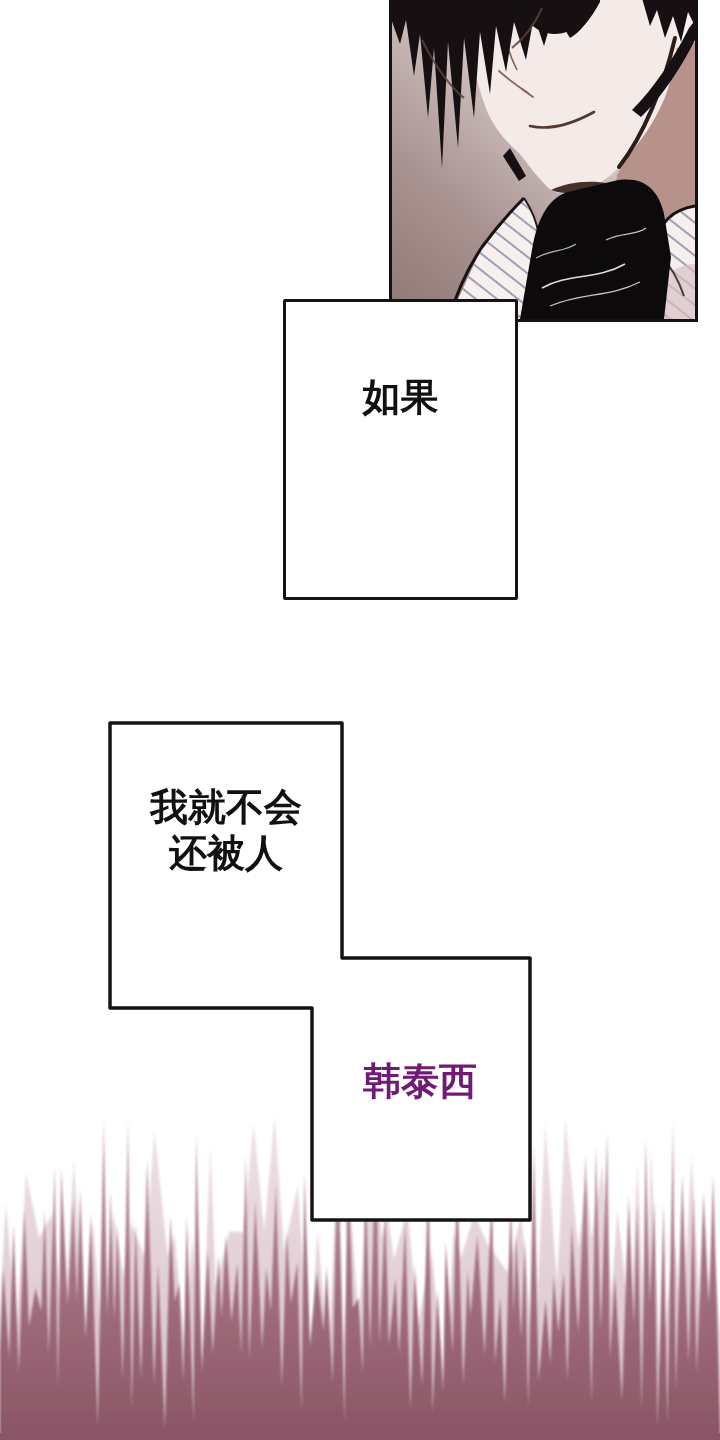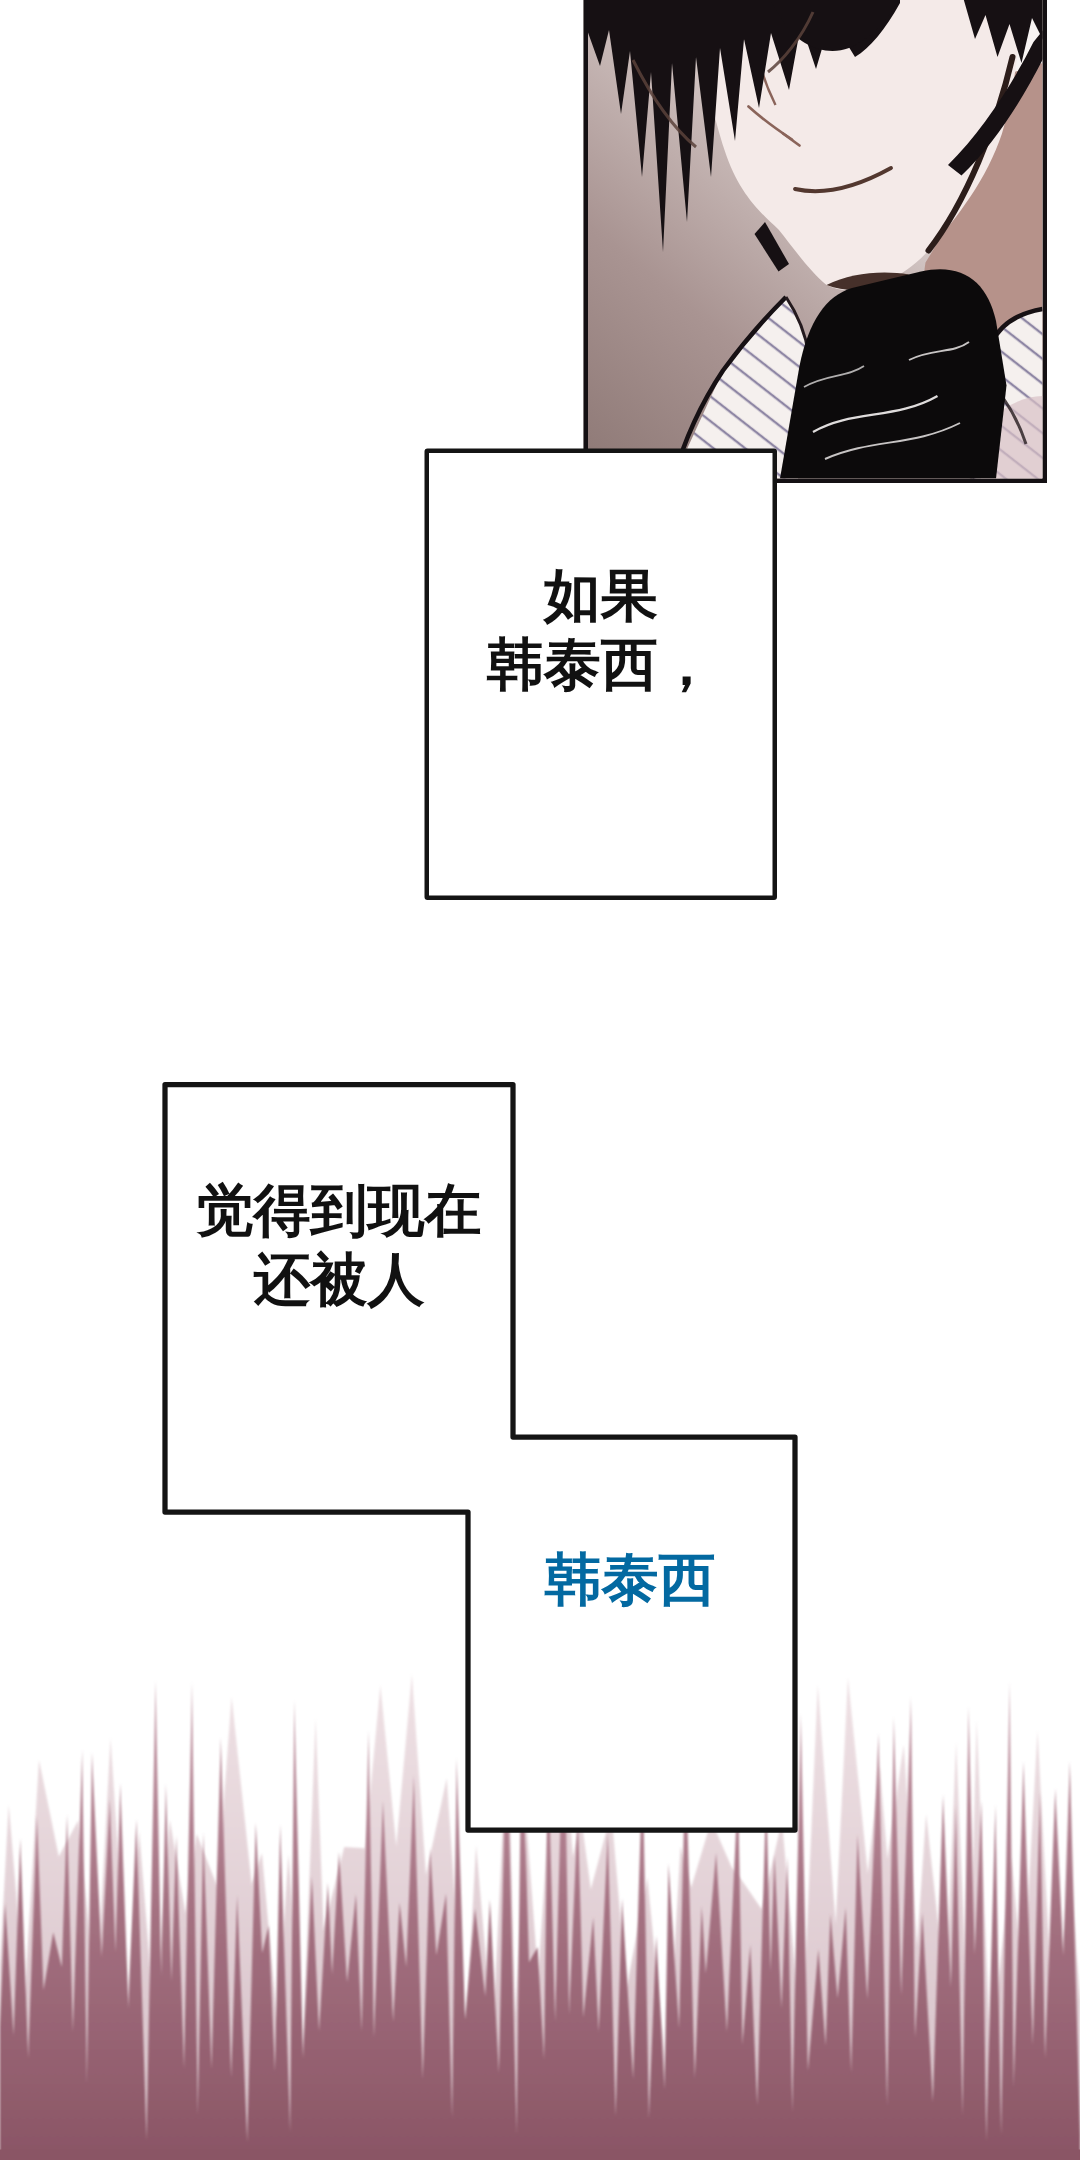--- a/index.html
+++ b/index.html
@@ -127,27 +127,26 @@
         <path d="M158,306 C190,292 216,298 248,282" fill="none" stroke="#f6f3f3" stroke-width="1.3" opacity="0.8"></path>
         <path d="M214,240 C230,232 243,236 254,228" fill="none" stroke="#f6f3f3" stroke-width="1.3" opacity="0.8"></path>
         <path d="M144,258 C160,249 172,252 184,244" fill="none" stroke="#f6f3f3" stroke-width="1.2" opacity="0.7"></path>
       </g>
     </svg>
   </div>
 
   <div id="box1" class="bubble" style="border-color: rgb(20, 20, 20);"></div>
   <div id="t1" class="bubble-text" style="color: rgb(17, 17, 17);">
     <div>如果</div>
-    <div>韩泰西，</div>
   </div>
 
   <svg id="box23" viewBox="0 0 428 505" width="428" height="505">
     <path d="M4,4 L236,4 L236,239 L424,239 L424,501 L206,501 L206,289 L4,289 Z" fill="#ffffff" stroke="#141414" stroke-width="3.5" stroke-linejoin="round"></path>
   </svg>
   <div id="t2" class="bubble-text" style="color: rgb(17, 17, 17);">
-    <div>觉得到现在</div>
+    <div>我就不会</div>
     <div>还被人</div>
   </div>
-  <div id="t3" class="bubble-text" style="color: #0369a1;">
+  <div id="t3" class="bubble-text" style="color: #701a75; margin-top: 28px;">
     <div>韩泰西</div>
   </div>
 
 </div>
 
 </body></html>

